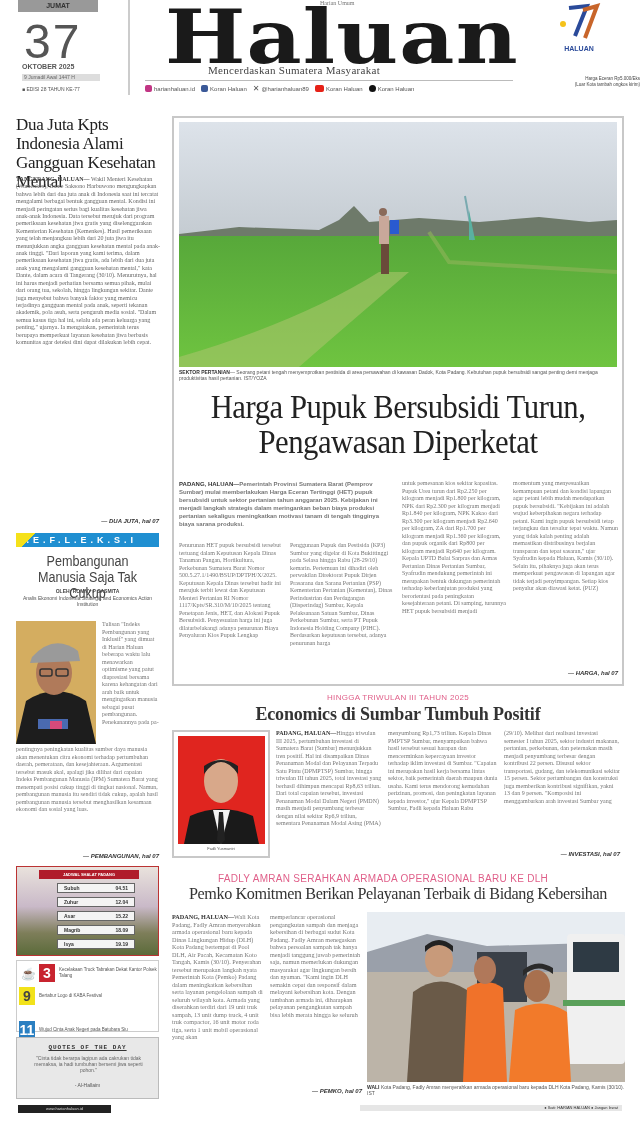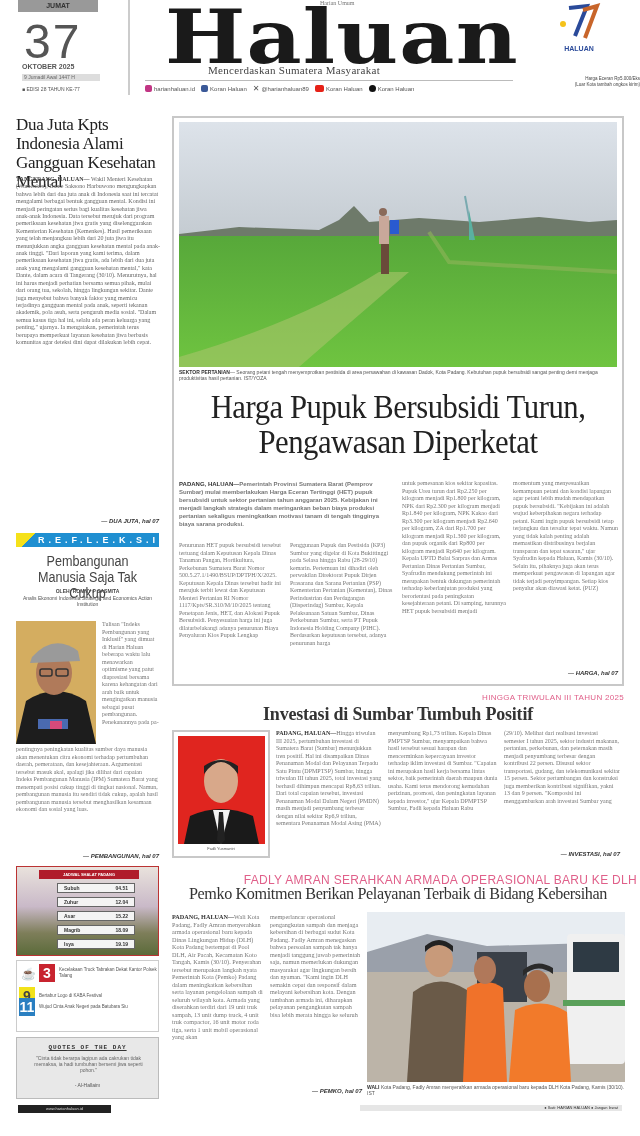--- a/index.html
+++ b/index.html
@@ -19,21 +19,21 @@
 .social .si{display:flex;align-items:center;gap:2px;white-space:nowrap}
 .social .ic{width:7px;height:7px;border-radius:2px;display:inline-block}
 .anniv{left:553px;top:2px;width:52px;height:60px}
 .annivtext{left:553px;top:45px;width:52px;text-align:center;font:bold 7px "Liberation Sans",sans-serif;color:#2a4a9a}
 .price{left:548px;top:76px;width:92px;text-align:right;font:4.5px "Liberation Sans",sans-serif;color:#444;line-height:6px}
 
 .lhead{left:16px;top:115px;width:145px;font:17px "Liberation Serif",serif;color:#222;line-height:19px;letter-spacing:-.3px}
 .dateline{font-weight:bold}
 .lbody{left:16px;top:176px;width:145px;font:6px "Liberation Serif",serif;color:#666;line-height:7.4px}
 .more{font:bold italic 6px "Liberation Sans",sans-serif;color:#333;text-align:right}
-.refband{left:16px;top:533px;width:143px;height:14px;background:#1f8fd1;color:#fff;font:bold 9px "Liberation Sans",sans-serif;letter-spacing:4px;text-align:right;line-height:14px;overflow:hidden}
+.refband{left:16px;top:533px;width:143px;height:14px;background:#1f8fd1;color:#fff;font:bold 9px "Liberation Sans",sans-serif;letter-spacing:4px;text-align:left;line-height:14px;overflow:hidden}
 .refband:before{content:"";position:absolute;left:0;top:0;width:22px;height:14px;background:linear-gradient(135deg,#f5e11a 0,#f5e11a 55%,transparent 55%)}
 .reftitle{left:16px;top:553px;width:143px;text-align:center;font:14px "Liberation Sans",sans-serif;color:#444;line-height:16px;transform:scaleX(.9)}
 .refby{left:16px;top:588px;width:143px;text-align:center;font:bold 5px "Liberation Sans",sans-serif;color:#444}
 .refrole{left:16px;top:595px;width:143px;text-align:center;font:5px "Liberation Sans",sans-serif;color:#555;line-height:6px}
 .portrait{left:16px;top:621px;width:80px;height:123px;background:linear-gradient(to bottom,#d9b46b 0,#cfa45c 40%,#222 60%,#1a1a1a 100%);overflow:hidden}
 .prayer{left:16px;top:866px;width:143px;height:90px;border:1px solid #b33;background:linear-gradient(to bottom,#e9e2dc 0,#c9b9c8 45%,#7e7e5a 75%,#5b6b3a 100%)}
 .pband{position:absolute;left:22px;top:3px;width:100px;height:9px;background:#b01c2a;color:#fff;font:bold 4px "Liberation Sans",sans-serif;text-align:center;line-height:9px}
 .prow{position:absolute;left:40px;width:78px;height:10px;background:#f4f4f4;border:1px solid #666;font:bold 5px "Liberation Sans",sans-serif;color:#333;display:flex;justify-content:space-between;padding:0 6px;line-height:8px}
 .index{left:16px;top:960px;width:143px;height:72px;border:1px solid #ccc}
 .irow{position:absolute;left:2px;width:139px;display:flex;gap:4px;align-items:center;font:4.5px "Liberation Sans",sans-serif;color:#555;line-height:6px}
@@ -46,21 +46,21 @@
 
 .mainbox{left:172px;top:116px;width:452px;height:570px;border:2px solid #c8c8c8}
 .photo1{left:179px;top:122px;width:438px;height:245px;overflow:hidden;background:linear-gradient(to bottom,#dfe3e8 0,#cfd6de 35%,#b9c0c5 47%,#6a8a4a 50%,#5fb53d 60%,#6cc23f 100%)}
 .caption{font:5px "Liberation Sans",sans-serif;color:#555;line-height:6px}
 .cap1{left:179px;top:369px;width:438px}
 .h1{left:176px;top:390px;width:444px;text-align:center;font:33px "Liberation Serif",serif;color:#222;line-height:35px;letter-spacing:-.5px;transform:scaleX(.93);transform-origin:center top}
 .lede{left:179px;top:480px;width:215px;font:bold 6px "Liberation Sans",sans-serif;color:#777;line-height:8px}
 .lede b{color:#333}
 .col{position:absolute;font:6px "Liberation Serif",serif;color:#777;line-height:7.5px}
 
-.kick{font:8px "Liberation Sans",sans-serif;color:#e0608a;text-align:right;letter-spacing:.3px}
+.kick{font:8px "Liberation Sans",sans-serif;color:#e0608a;text-align:center;letter-spacing:.3px}
 .h2{left:172px;top:704px;width:452px;text-align:center;font:bold 18px "Liberation Serif",serif;color:#333;letter-spacing:-.2px}
 .photo2{left:172px;top:730px;width:98px;height:128px;border:2px solid #c8c8c8;background:#fff}
 .photo2 .red{position:absolute;left:4px;top:4px;width:87px;height:108px;background:#e0251f;overflow:hidden}
 .photo2 .nm{position:absolute;left:0;top:114px;width:100%;text-align:center;font:4px "Liberation Sans",sans-serif;color:#555}
 .h3{left:172px;top:884px;width:452px;text-align:center;font:17px "Liberation Serif",serif;color:#333;letter-spacing:-.4px;transform:scaleX(.95)}
 .photo3{left:367px;top:912px;width:258px;height:170px;overflow:hidden;background:linear-gradient(to bottom,#eef2f6 0,#cfd6df 30%,#c9c2b9 60%,#8f8a82 100%)}
 .cap3{left:367px;top:1084px;width:258px}
 .footer{left:360px;top:1105px;width:262px;height:6px;background:#e6e6e6;font:4px "Liberation Sans",sans-serif;color:#333;text-align:right;line-height:6px;padding-right:4px}
 </style>
 </head>
@@ -167,21 +167,21 @@
 <div class="abs index">
   <span class="abs" style="left:4px;top:6px;font-size:12px">☕</span>
   <div class="irow" style="top:3px;left:22px;width:118px">
     <span class="num" style="background:#c8242f">3</span>
     <span>Kecelakaan Truck Tabrakan Dekat Kantor Polsek Talang</span>
   </div>
   <div class="irow" style="top:26px">
     <span class="num" style="background:#f2e21a;color:#444">9</span>
     <span>Bertabur Logo di KABA Festival</span>
   </div>
-  <div class="irow" style="top:37px">
+  <div class="irow" style="top:60px">
     <span class="num" style="background:#2a7fc1">11</span>
     <span>Wujud Cinta Anak Negeri pada Batubara Siu</span>
   </div>
 </div>
 
 <div class="abs quote">
   <div class="qtitle">QUOTES OF THE DAY</div>
   <div class="qtext">"Cinta tidak berarpa lagipun ada cakrukan tidak memaksa, ia hadi tumbuhan bersemi jiwa seperti pohon."</div>
   <div class="qauth">- Al-Hallaim</div>
 </div>
@@ -221,42 +221,42 @@
 <div class="abs lede">
   <b>PADANG, HALUAN—</b><span>Pemerintah Provinsi Sumatera Barat (Pemprov Sumbar) mulai memberlakukan Harga Eceran Tertinggi (HET) pupuk bersubsidi untuk sektor pertanian tahun anggaran 2025. Kebijakan ini menjadi langkah strategis dalam meringankan beban biaya produksi pertanian sekaligus meningkatkan motivasi tanam di tengah tingginya biaya sarana produksi.</span>
 </div>
 <div class="abs col" style="left:179px;top:542px;width:104px;height:140px;overflow:hidden">Penurunan HET pupuk bersubsidi tersebut tertuang dalam Keputusan Kepala Dinas Tanaman Pangan, Hortikultura, Perkebunan Sumatera Barat Nomor 500.5.27.1/1490/BSUP/DPTPH/X/2025. Keputusan Kepala Dinas tersebut hadir ini merujuk terbit lewat dan Keputusan Menteri Pertanian RI Nomor 1117/Kpts/SR.310/M/10/2025 tentang Penetapan Jenis, HET, dan Alokasi Pupuk Bersubsidi. Penyesuaian harga ini juga dilatarbelakangi adanya penurunan Biaya Penyaluran Kios Pupuk Lengkap</div>
 <div class="abs col" style="left:290px;top:542px;width:104px;height:140px;overflow:hidden">Penggunaan Pupuk dan Pestisida (KP3) Sumbar yang digelar di Kota Bukittinggi pada Selasa hingga Rabu (28-29/10) kemarin. Pertemuan ini dihadiri oleh perwakilan Direktorat Pupuk Dirjen Prasarana dan Sarana Pertanian (PSP) Kementerian Pertanian (Kementan), Dinas Perindustrian dan Perdagangan (Disperindag) Sumbar, Kepala Pelaksanaan Satuan Sumbar, Dinas Perkebunan Sumbar, serta PT Pupuk Indonesia Holding Company (PIHC). Berdasarkan keputusan tersebut, adanya penurunan harga</div>
 <div class="abs col" style="left:402px;top:480px;width:104px;height:202px;overflow:hidden">untuk pemesanan kios sekitar kapasitas. Pupuk Urea turun dari Rp2.250 per kilogram menjadi Rp1.800 per kilogram, NPK dari Rp2.300 per kilogram menjadi Rp1.840 per kilogram, NPK Kakao dari Rp3.300 per kilogram menjadi Rp2.640 per kilogram, ZA dari Rp1.700 per kilogram menjadi Rp1.360 per kilogram, dan pupuk organik dari Rp800 per kilogram menjadi Rp640 per kilogram. Kepala UPTD Balai Sarpras dan Armas Pertanian Dinas Pertanian Sumbar, Syafrudin mendukung pemerintah ini merupakan bentuk dukungan pemerintah terhadap keberlanjutan produksi yang berorientasi pada peningkatan kesejahteraan petani. Di samping, turunnya HET pupuk bersubsidi menjadi</div>
 <div class="abs col" style="left:513px;top:480px;width:105px;height:185px;overflow:hidden">momentum yang menyesuaikan kemampuan petani dan kondisi lapangan agar petani lebih mudah mendapatkan pupuk bersubsidi. "Kebijakan ini adalah wujud keberpihakan negara terhadap petani. Kami ingin pupuk bersubsidi tetap terjangkau dan tersalur tepat waktu. Namun yang tidak kalah penting adalah memastikan distribusinya berjalan transparan dan tepat sasaran," ujar Syafrudin kepada Haluan, Kamis (30/10). Selain itu, pihaknya juga akan terus memperkuat pengawasan di lapangan agar tidak terjadi penyimpangan. Setiap kios penyalur akan diawasi ketat. (PUZ)</div>
 <div class="abs more" style="left:513px;top:670px;width:105px">— HARGA, hal 07</div>
 
 <div class="abs kick" style="left:172px;top:693px;width:452px">HINGGA TRIWULAN III TAHUN 2025</div>
-<div class="abs h2">Investasi di Sumbar Tumbuh Positif</div>
+<div class="abs h2">Economics di Sumbar Tumbuh Positif</div>
 <div class="abs photo2">
   <div class="red">
     <svg width="87" height="108" viewBox="0 0 87 108">
       <rect width="87" height="108" fill="#e0251f"></rect>
       <path d="M6 108 L12 80 Q43 66 75 80 L81 108 Z" fill="#1a1a1a"></path>
       <path d="M35 74 L43 108 L52 74 Z" fill="#f4f4f4"></path>
       <path d="M41 76 L45 76 L47 104 L43 108 L39 104 Z" fill="#222"></path>
       <ellipse cx="43" cy="45" rx="17" ry="22" fill="#d8a88a"></ellipse>
       <path d="M26 38 Q43 14 60 38 L60 30 Q43 18 26 30 Z" fill="#222"></path>
     </svg>
   </div>
   <div class="nm">Fadli Yusmantri</div>
 </div>
 <div class="abs col" style="left:276px;top:730px;width:106px;height:118px;overflow:hidden">
   <b style="color:#333">PADANG, HALUAN—</b><span>Hingga triwulan III 2025, pertumbuhan investasi di Sumatera Barat (Sumbar) menunjukkan tren positif. Hal ini disampaikan Dinas Penanaman Modal dan Pelayanan Terpadu Satu Pintu (DPMPTSP) Sumbar, hingga triwulan III tahun 2025, total investasi yang berhasil dihimpun mencapai Rp8,63 triliun. Dari total capaian tersebut, investasi Penanaman Modal Dalam Negeri (PMDN) masih menjadi penyumbang terbesar dengan nilai sekitar Rp6,9 triliun, sementara Penanaman Modal Asing (PMA)</span>
 </div>
 <div class="abs col" style="left:388px;top:730px;width:110px;height:118px;overflow:hidden">menyumbang Rp1,73 triliun. Kepala Dinas PMPTSP Sumbar, menyampaikan bahwa hasil tersebut sesuai harapan dan mencerminkan kepercayaan investor terhadap iklim investasi di Sumbar. "Capaian ini merupakan hasil kerja bersama lintas sektor, baik pemerintah daerah maupun dunia usaha. Kami terus mendorong kemudahan perizinan, promosi, dan peningkatan layanan kepada investor," ujar Kepala DPMPTSP Sumbar, Fadli kepada Haluan Rabu</div>
 <div class="abs col" style="left:504px;top:730px;width:116px;height:105px;overflow:hidden">(29/10). Melihat dari realisasi investasi semester I tahun 2025, sektor industri makanan, pertanian, perkebunan, dan peternakan masih menjadi penyumbang terbesar dengan kontribusi 22 persen. Disusul sektor transportasi, gudang, dan telekomunikasi sekitar 15 persen. Sektor pertambangan dan konstruksi juga memberikan kontribusi signifikan, yakni 13 dan 9 persen. "Komposisi ini menggambarkan arah investasi Sumbar yang</div>
 <div class="abs more" style="left:504px;top:851px;width:116px">— INVESTASI, hal 07</div>
 
-<div class="abs kick" style="left:185px;top:873px;width:452px;font-size:12px">FADLY AMRAN SERAHKAN ARMADA OPERASIONAL BARU KE DLH</div>
+<div class="abs kick" style="left:157px;top:873px;width:452px;font-size:10px">FADLY AMRAN SERAHKAN ARMADA OPERASIONAL BARU KE DLH</div>
 <div class="abs h3">Pemko Komitmen Berikan Pelayanan Terbaik di Bidang Kebersihan</div>
 <div class="abs col" style="left:172px;top:913px;width:92px;height:185px;overflow:hidden;font-size:6.2px">
   <b style="color:#333">PADANG, HALUAN—</b><span>Wali Kota Padang, Fadly Amran menyerahkan armada operasional baru kepada Dinas Lingkungan Hidup (DLH) Kota Padang bertempat di Pool DLH, Air Pacah, Kecamatan Koto Tangah, Kamis (30/10). Penyerahan tersebut merupakan langkah nyata Pemerintah Kota (Pemko) Padang dalam meningkatkan kebersihan serta layanan pengelolaan sampah di seluruh wilayah kota. Armada yang diserahkan terdiri dari 19 unit truk sampah, 13 unit dump truck, 4 unit truk compactor, 16 unit motor roda tiga, serta 1 unit mobil operasional yang akan</span>
 </div>
 <div class="abs col" style="left:270px;top:913px;width:92px;height:170px;overflow:hidden;font-size:6.2px">memperlancar operasional pengangkutan sampah dan menjaga kebersihan di berbagai sudut Kota Padang. Fadly Amran menegaskan bahwa persoalan sampah tak hanya menjadi tanggung jawab pemerintah saja, namun memerlukan dukungan masyarakat agar lingkungan bersih dan nyaman. "Kami ingin DLH semakin cepat dan responsif dalam melayani kebersihan kota. Dengan tambahan armada ini, diharapkan pelayanan pengangkutan sampah bisa lebih merata hingga ke seluruh</div>
 <div class="abs more" style="left:270px;top:1088px;width:92px">— PEMKO, hal 07</div>
 <div class="abs photo3">
   <svg width="258" height="170" viewBox="0 0 258 170">
     <rect width="258" height="170" fill="#e8edf2"></rect>
     <path d="M0 40 L60 22 L120 34 L258 30 L258 60 L0 60 Z" fill="#9aa0aa"></path>

